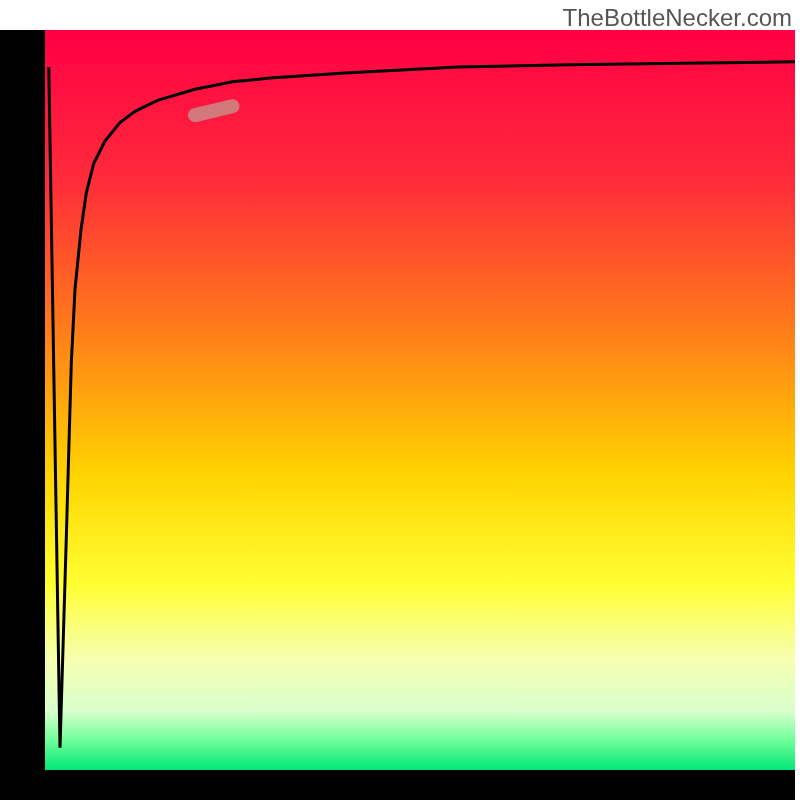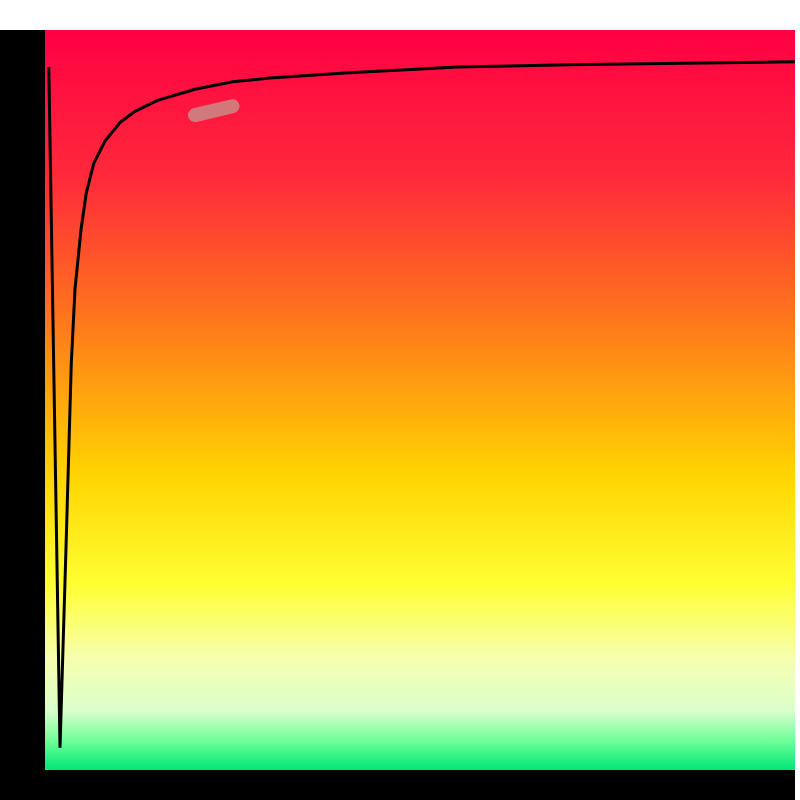--- a/index.html
+++ b/index.html
@@ -26,20 +26,21 @@
     z-index: 10;
   }
   svg {
     display: block;
   }
 </style>
 </head>
 <body>
 
 <div class="container">
+  <div class="watermark">TheBottleNecker.com</div>
   <svg id="chart-svg" width="800" height="800" viewBox="0 0 800 800">
     <defs>
       <linearGradient id="bg-grad" x1="0" y1="0" x2="0" y2="1">
           <stop offset="0%" stop-color="#ff0044"></stop>
           <stop offset="20%" stop-color="#ff2a3a"></stop>
           <stop offset="40%" stop-color="#ff7a1a"></stop>
           <stop offset="60%" stop-color="#ffd400"></stop>
           <stop offset="75%" stop-color="#ffff33"></stop>
           <stop offset="85%" stop-color="#f6ffb0"></stop>
           <stop offset="92%" stop-color="#d9ffcc"></stop>

